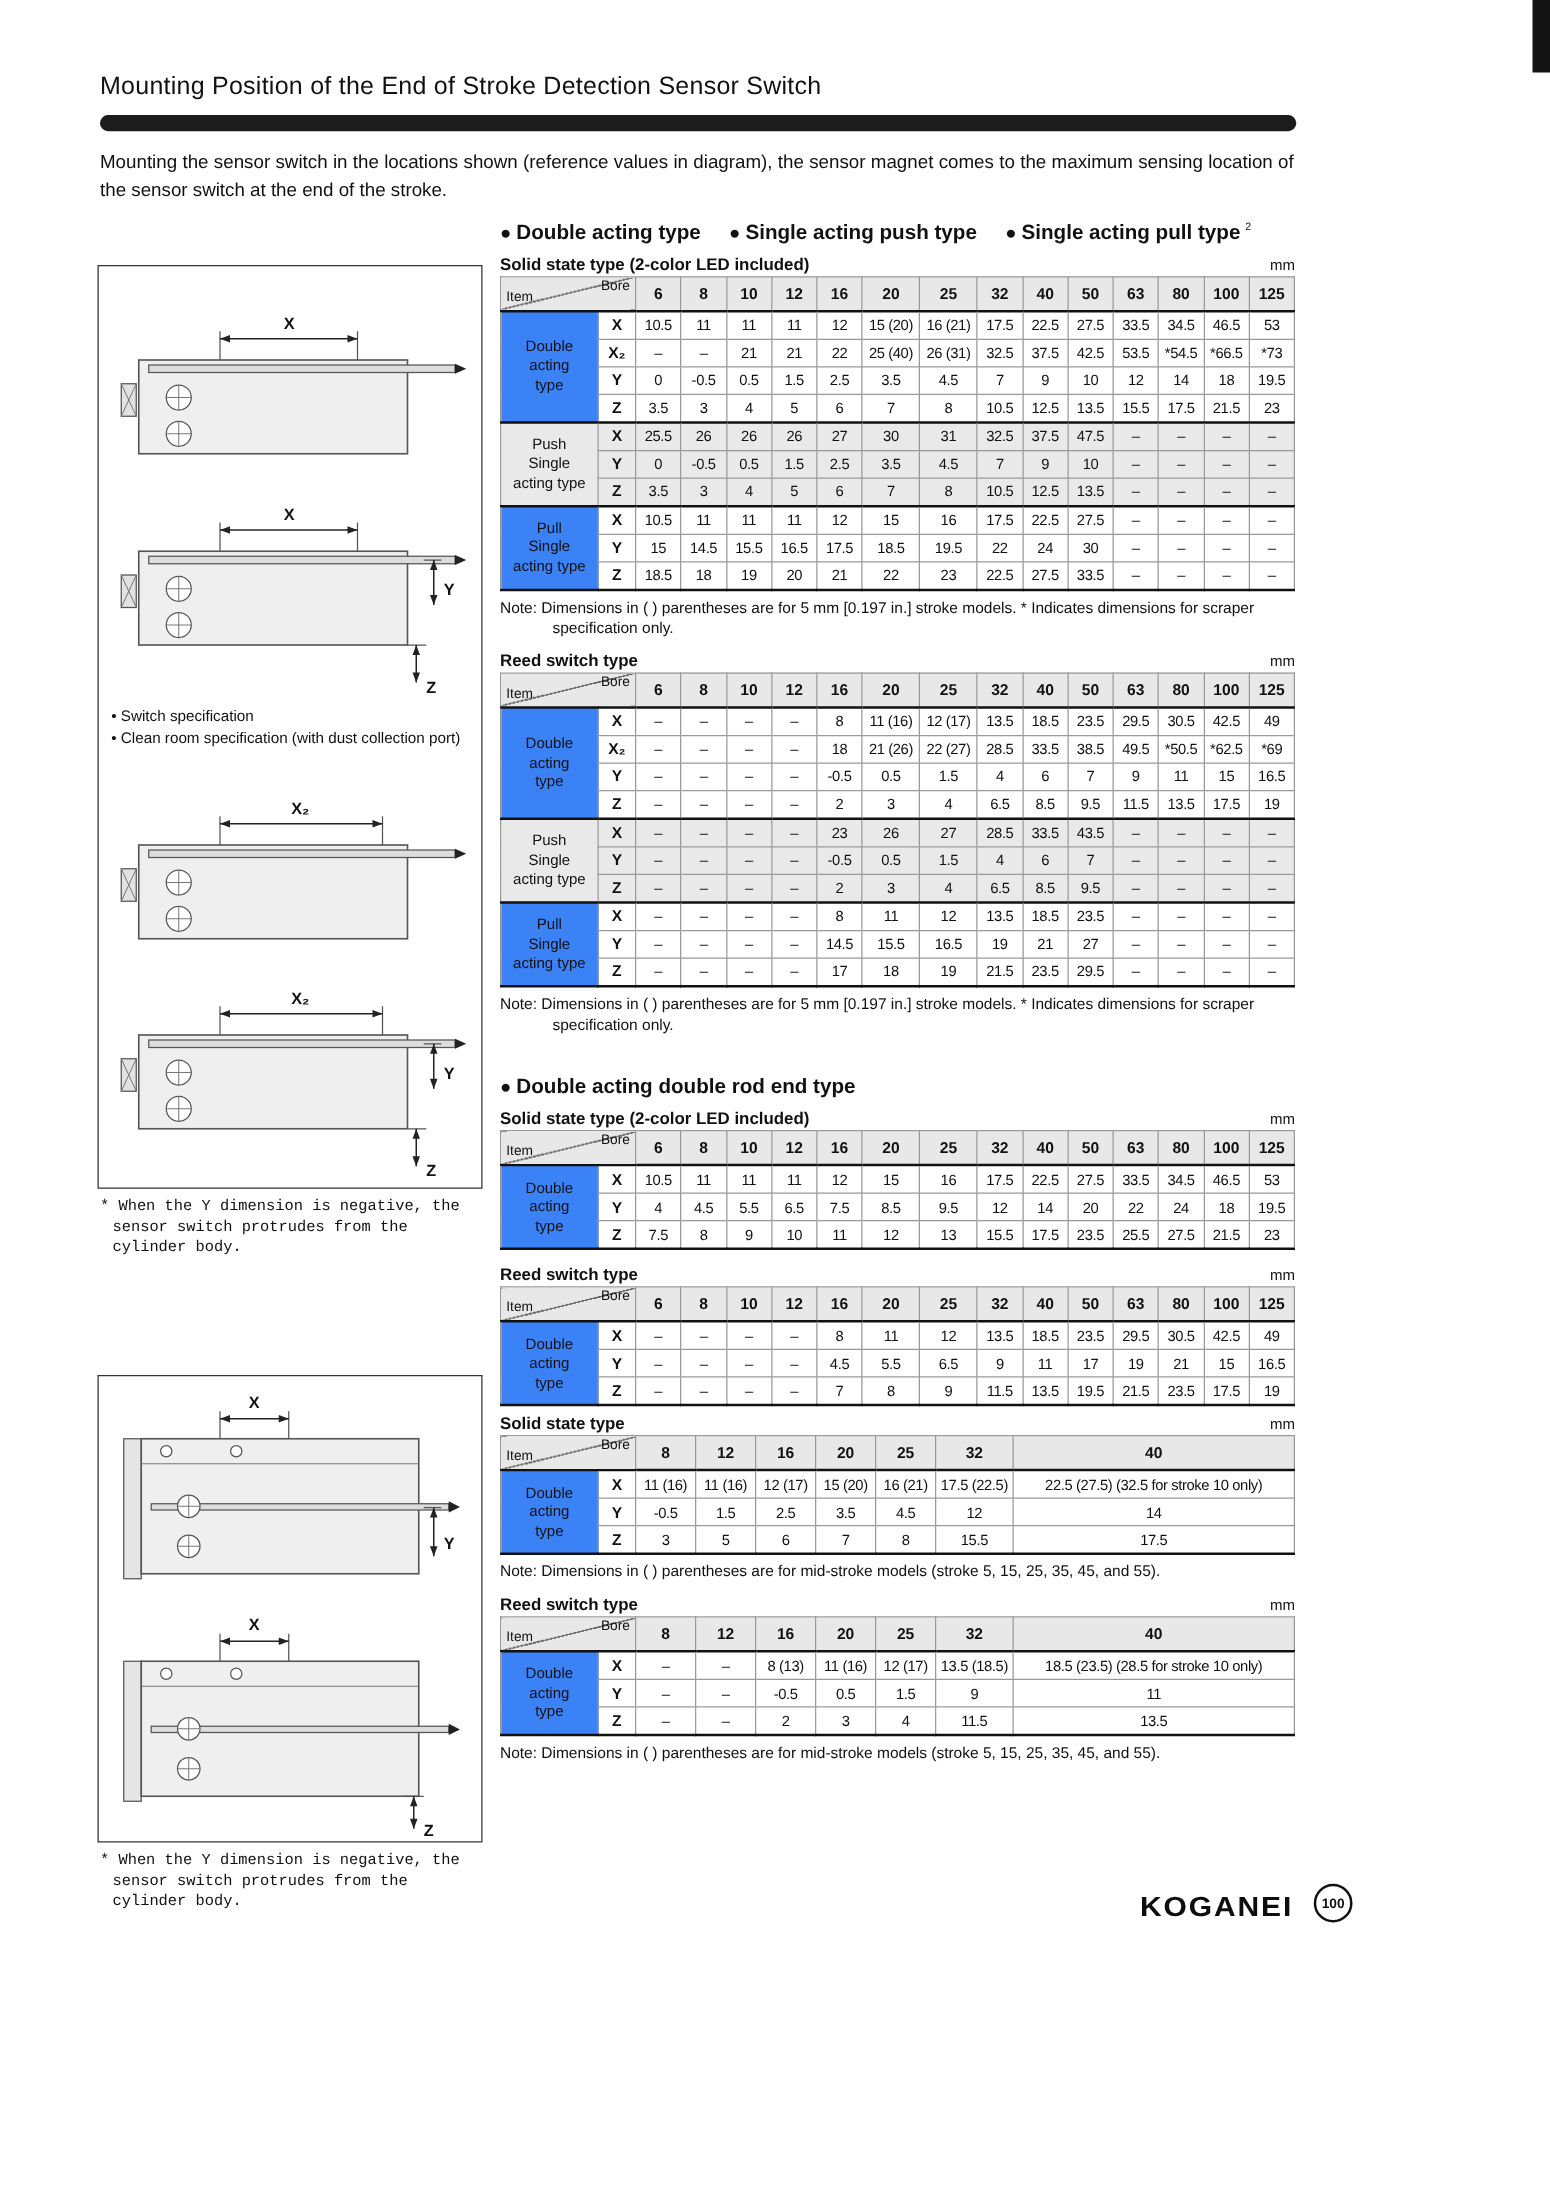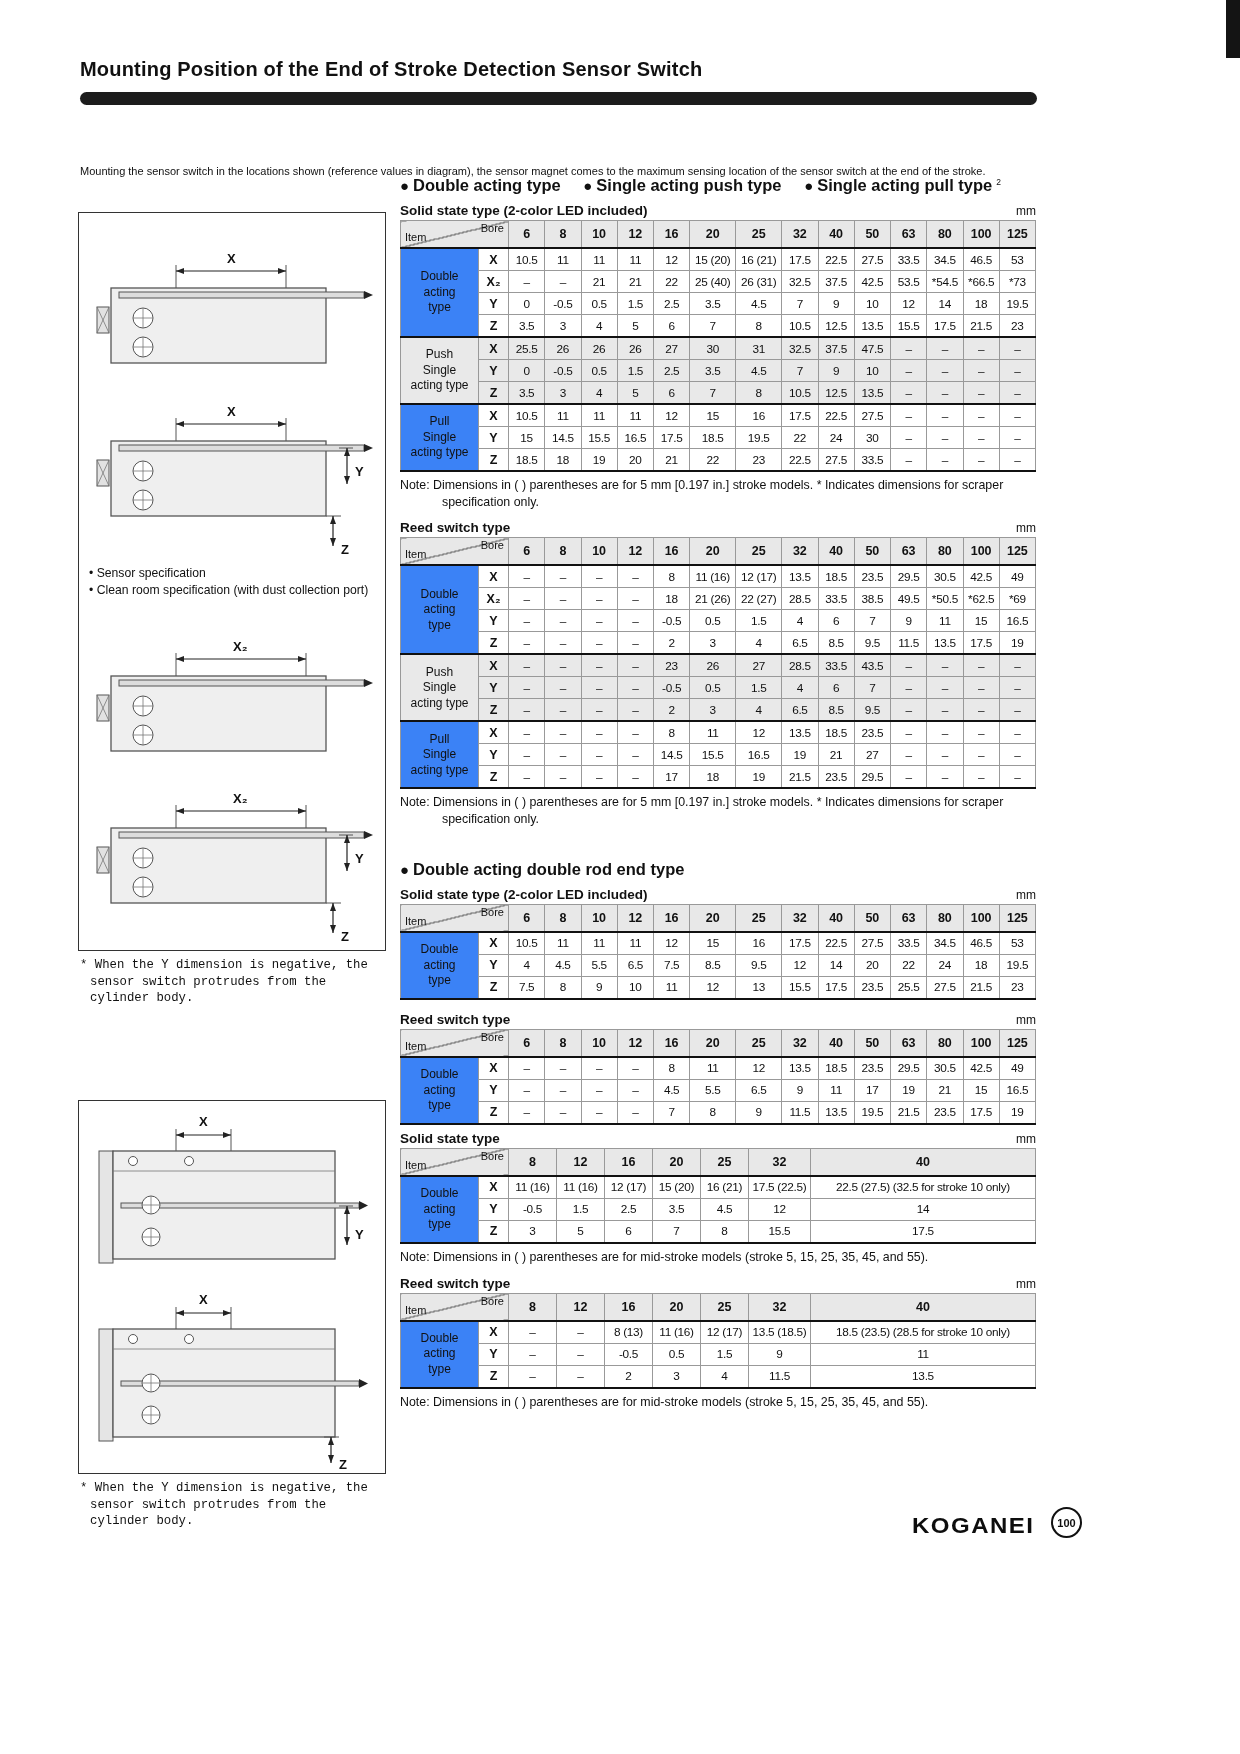--- a/index.html
+++ b/index.html
@@ -1,22 +1,22 @@
 <!DOCTYPE html>
 <html><head>
 <meta charset="utf-8">
 <style>
   html,body{margin:0;padding:0;background:#fff;}
   body{position:relative;width:1240px;height:1754px;font-family:"Liberation Sans",sans-serif;color:#111;overflow:hidden;}
 
   .corner-tab{position:absolute;top:0;right:0;width:14px;height:58px;background:#141414;}
 
-  .page-title{position:absolute;left:80px;top:58px;width:960px;font-size:20px;font-weight:bold;letter-spacing:.2px;}
+  .page-title{position:absolute;left:80px;top:58px;width:960px;font-size:20px;font-weight:normal;letter-spacing:.2px;}
   .title-bar{position:absolute;left:80px;top:92px;width:957px;height:13px;background:#1c1c1c;border-radius:7px;}
-  .intro{position:absolute;left:80px;top:118px;width:955px;font-size:11px;line-height:1.55;text-align:justify;margin-top:45px;}
+  .intro{position:absolute;left:80px;top:118px;width:955px;font-size:15px;line-height:1.55;text-align:justify;}
 
   
   .left-col{position:absolute;left:78px;top:212px;width:308px;height:1330px;}
   .dbox{position:absolute;left:0;width:306px;border:1.5px solid #333;background:#fff;}
   .dbox1{top:0;height:737px;}
   .dbox2{top:888px;height:372px;}
   .dbox svg{position:absolute;left:2px;}
   .dia-label{font-size:13px;font-weight:bold;fill:#111;}
   .bullets{position:absolute;left:10px;top:352px;width:288px;font-size:12.2px;line-height:1.4;}
   .fnote{position:absolute;left:2px;width:300px;font-size:12.3px;line-height:1.35;padding-left:10px;text-indent:-10px;font-family:Liberation Mono, monospace;}
@@ -119,21 +119,21 @@
         <polygon points="266,108 263,100 269,100" fill="#222"></polygon>
       <text class="dia-label" x="274" y="100">Y</text>
       <line x1="245" y1="140" x2="260" y2="140" stroke="#555" stroke-width="1"></line>
       <line x1="252" y1="140" x2="252" y2="170" stroke="#222" stroke-width="1.2"></line>
       <polygon points="252,140 249,148 255,148" fill="#222"></polygon>
         <polygon points="252,170 249,162 255,162" fill="#222"></polygon>
       <text class="dia-label" x="260" y="178">Z</text>
     </svg>
 
     <div class="bullets">
-      <div>• Sensor specification</div>
+      <div>• Switch specification</div>
       <div>• Clean room specification (with dust collection port)</div>
     </div>
 
     <svg style="top:398px" width="300" height="150" viewBox="0 0 300 150">
       <line x1="95" y1="42" x2="95" y2="66" stroke="#555" stroke-width="1"></line>
       <line x1="225" y1="42" x2="225" y2="72" stroke="#555" stroke-width="1"></line>
       <line x1="95" y1="48" x2="225" y2="48" stroke="#222" stroke-width="1.2"></line>
       <polygon points="95,48 103,45 103,51" fill="#222"></polygon>
         <polygon points="225,48 217,45 217,51" fill="#222"></polygon>
       <text class="dia-label" x="152" y="40">X₂</text>

